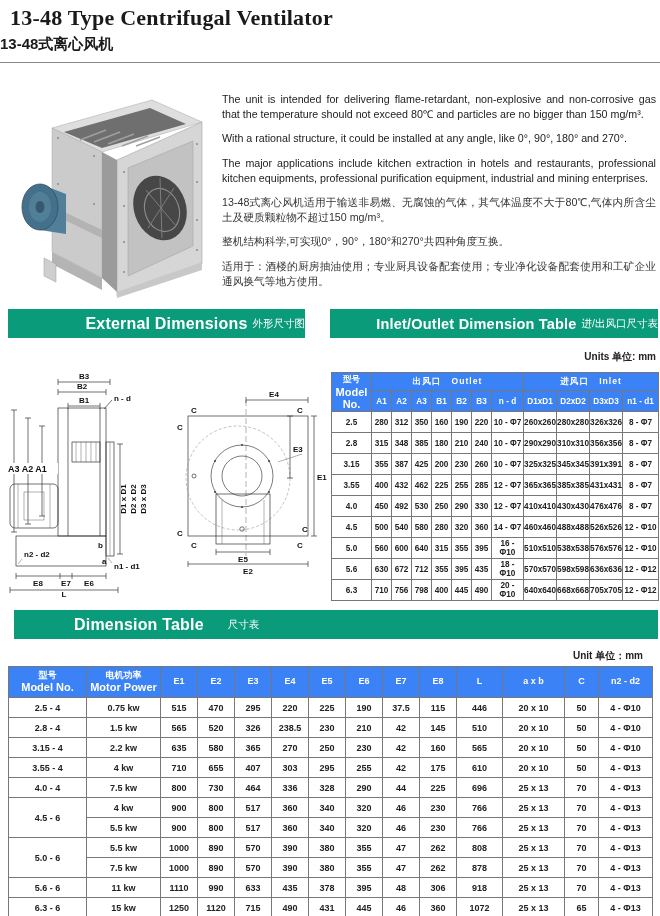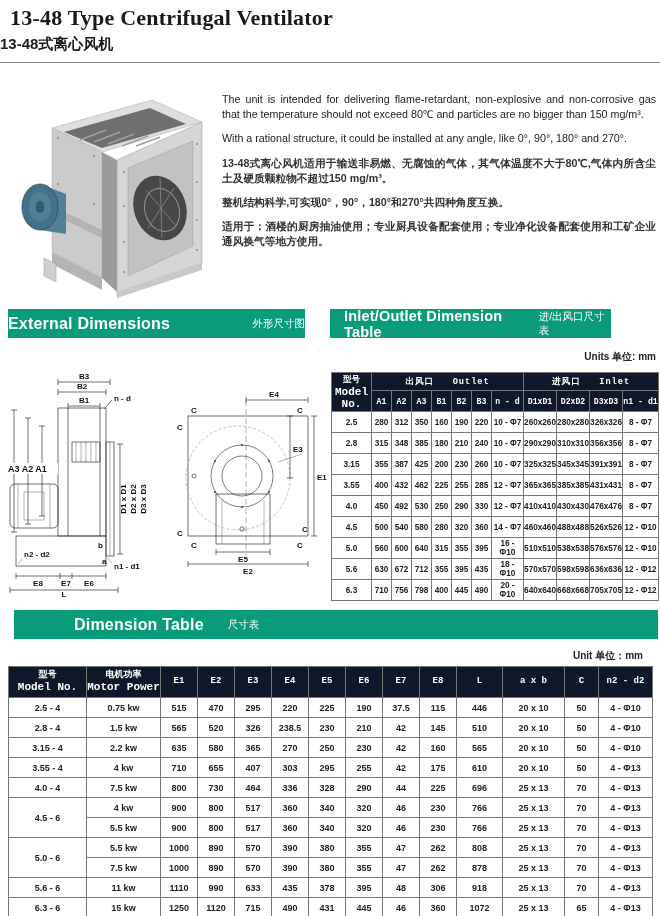--- a/index.html
+++ b/index.html
@@ -9,36 +9,36 @@
   }
   .abs{position:absolute;}
   
   .title{left:10px;top:5px;font-family:"Liberation Serif",serif;font-weight:bold;font-size:22px;letter-spacing:0.2px;}
   .subtitle{left:0;top:35px;font-size:15px;font-weight:bold;}
   .rule{left:0;top:62px;width:660px;border-top:1.5px solid #8a8a8a;}
   
   .photo{left:2px;top:86px;width:212px;height:212px;}
   .desc{left:222px;top:92px;width:434px;}
   .desc p{margin:0 0 9px 0;font-size:10.7px;line-height:1.42;text-align:justify;color:#222;}
-  .desc p.cn{font-weight:bold;color:#333;margin-top:8px;}
+  .desc p.cn{font-weight:normal;color:#333;margin-top:8px;}
   
-  .secbar{background:#0a9b7a;color:#fff;display:flex;align-items:center;justify-content:space-between;height:29px;gap:5px;}
+  .secbar{background:#0a9b7a;color:#fff;display:flex;align-items:center;justify-content:flex-end;height:29px;gap:5px;}
   .secbar .en{font-size:16px;font-weight:bold;letter-spacing:0.2px;}
   .secbar .cn{font-size:10.5px;font-weight:normal;}
   .bar-ext{left:8px;top:309px;width:297px;}
-  .bar-io{left:330px;top:309px;width:267px;padding-left:14px;}
+  .bar-io{left:330px;top:309px;width:328px;}
   .bar-io .en{font-size:14.5px;}
   .bar-dim{left:14px;top:610px;width:644px;justify-content:flex-start;padding-left:60px;width:584px;gap:24px;}
   .units{font-size:10px;font-weight:bold;color:#222;}
   .units-io{right:4px;top:350px;}
   .units-dim{right:17px;top:649px;}
   
   table{border-collapse:collapse;table-layout:fixed;}
   th,td{border:1px solid #777;text-align:center;vertical-align:middle;padding:0;overflow:hidden;}
-  thead th{background:#0f172a;color:#ffffff;font-weight:bold;font-family:Liberation Mono, monospace;}
+  thead th{background:#3b82f6;color:#ffffff;font-weight:bold;}
   tbody td{color:#222;font-weight:bold;background:#fff;}
   .io-table{left:331px;top:372px;width:327px;font-size:8.2px;}
   .io-table thead tr.r1 th{height:17px;font-size:8.6px;}
   .io-table thead tr.r2 th{height:20px;}
   .io-table tbody tr td{height:20px;}
   .io-table .grp{letter-spacing:1px;}
   .dim-table{left:8px;top:666px;width:644px;font-size:9px;}
   .dim-table thead th{height:30px;line-height:1.25;}
   .dim-table tbody td{height:19px;}
   .hdr2{display:block;font-size:11px;text-align:center;}
@@ -107,20 +107,21 @@
         <circle cx="92" cy="70" r="1"></circle>
         <circle cx="56" cy="98" r="1"></circle>
         <circle cx="92" cy="118" r="1"></circle>
     </g>
   </g>
 </svg>
 
 <div class="abs desc">
   <p>The unit is intended for delivering flame-retardant, non-explosive and non-corrosive gas that the temperature should not exceed 80℃  and particles are no bigger than 150 mg/m³.</p>
   <p>With a rational structure, it could be installed at any angle, like 0°, 90°, 180° and 270°.</p>
+  <p>The major applications include kitchen extraction in hotels and restaurants, professional kitchen equipments, professional purification equipment, industrial and mining enterprises.</p>
   <p class="cn">13-48式离心风机适用于输送非易燃、无腐蚀的气体，其气体温度不大于80℃,气体内所含尘土及硬质颗粒物不超过150 mg/m³。</p>
   <p class="cn">整机结构科学,可实现0°，90°，180°和270°共四种角度互换。</p>
   <p class="cn">适用于：酒楼的厨房抽油使用；专业厨具设备配套使用；专业净化设备配套使用和工矿企业通风换气等地方使用。</p>
 </div>
 
 <div class="abs secbar bar-ext">
   <span class="en">External Dimensions</span>
   <span class="cn">外形尺寸图</span>
 </div>
 <div class="abs secbar bar-io">

